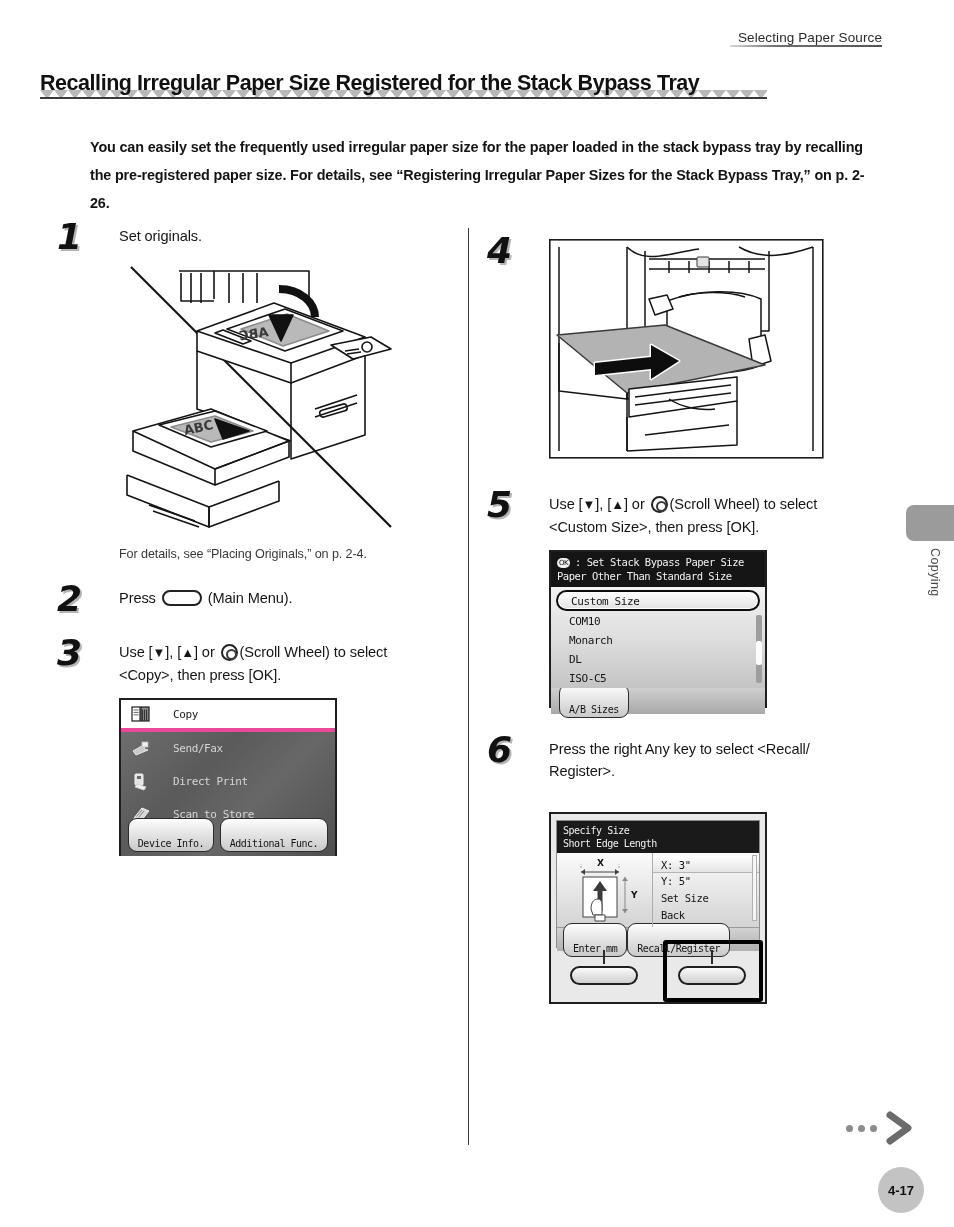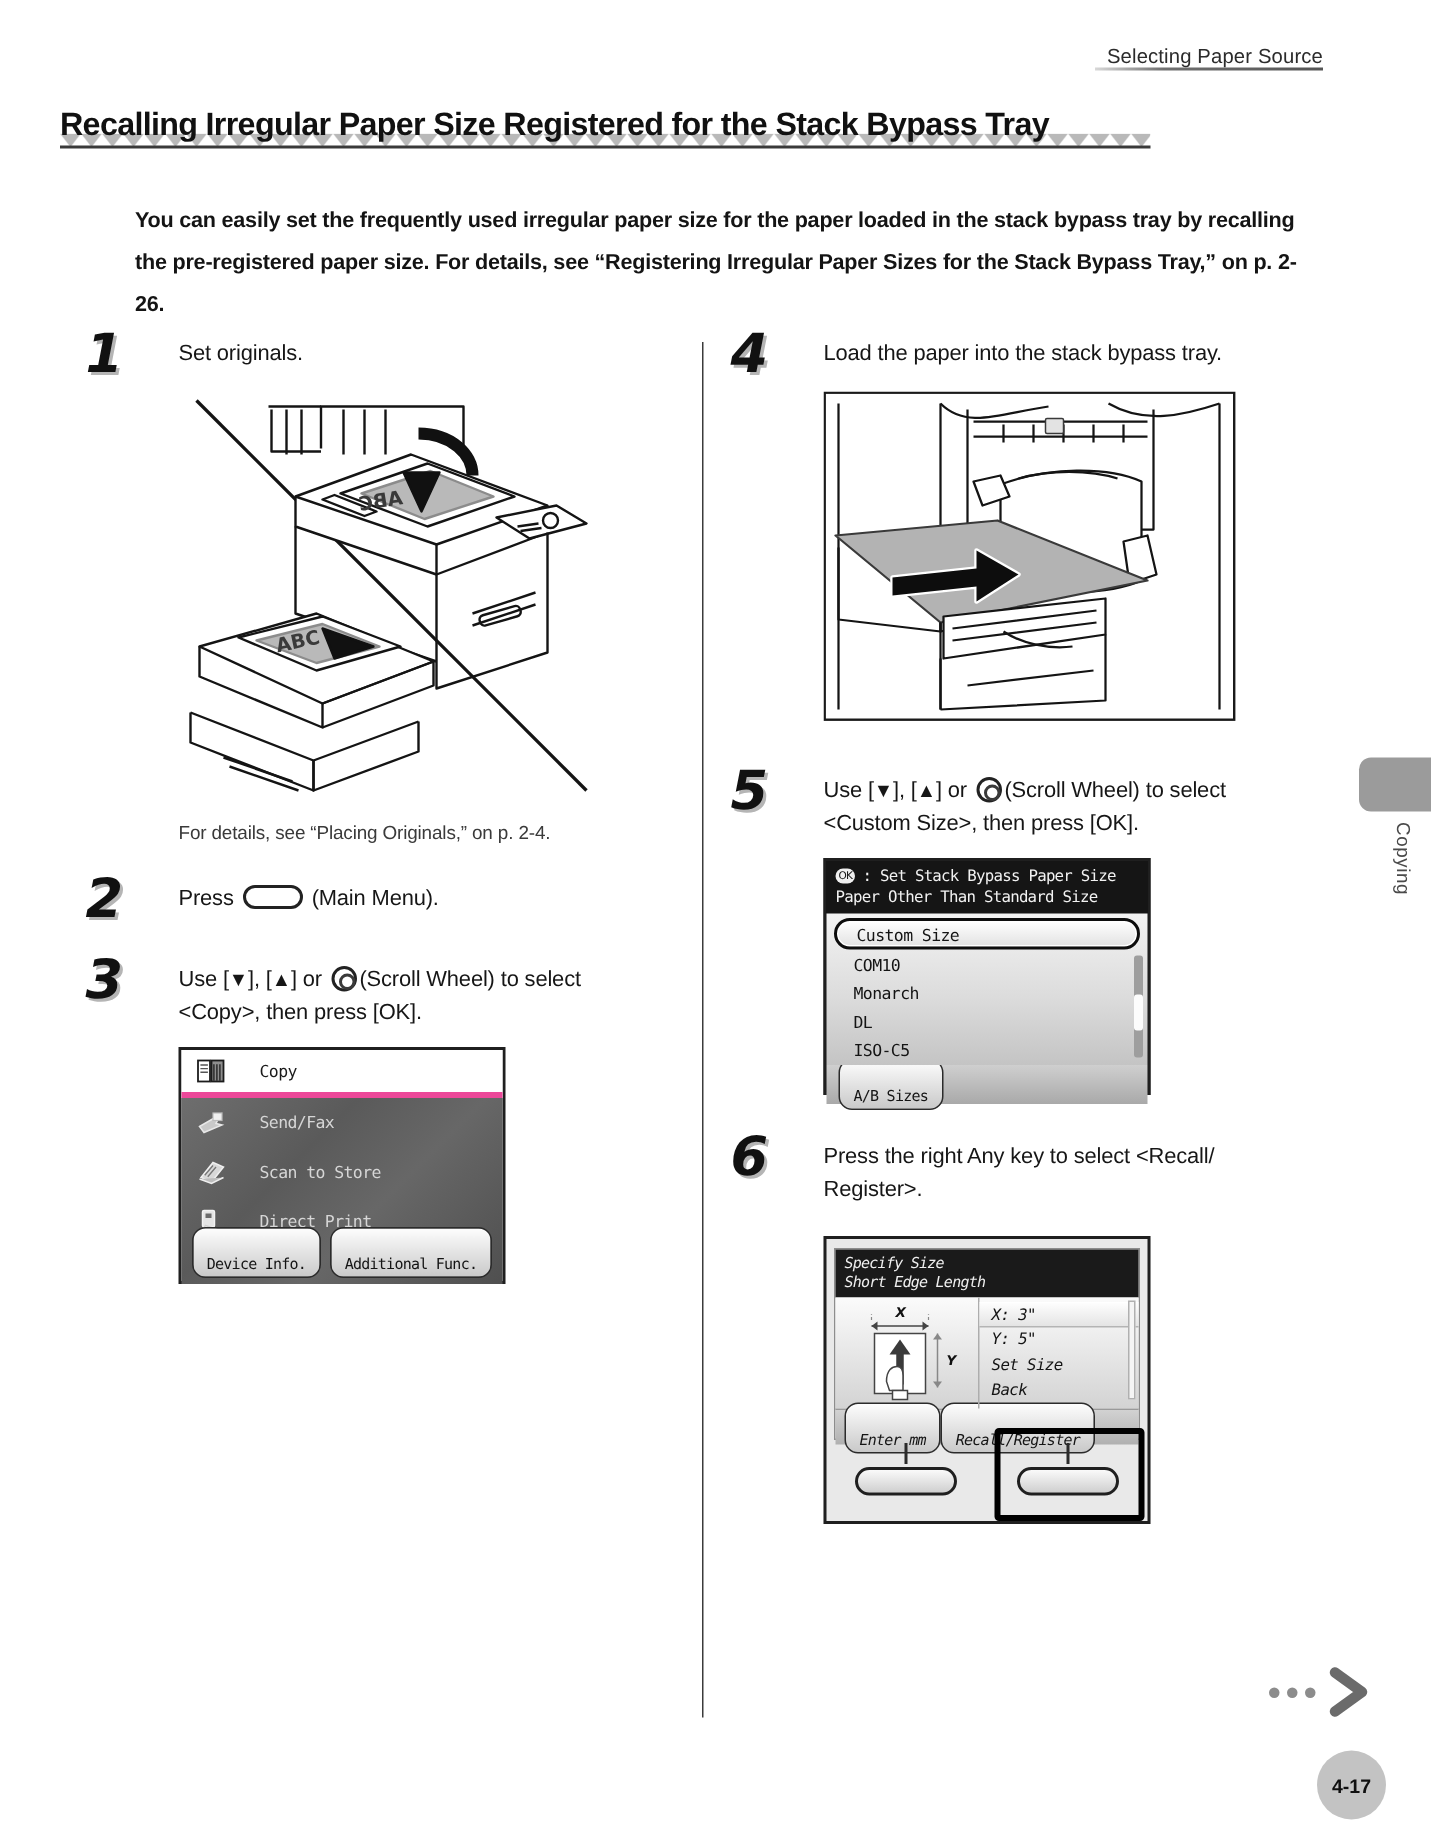--- a/index.html
+++ b/index.html
@@ -544,49 +544,48 @@
       <div class="menu-body">
         <div class="menu-row">
           <svg class="mi" viewBox="0 0 20 18">
             <path d="M2 11 L16 3 L13 9 L17 10 L5 15 Z" fill="#c9c9c9" stroke="#e8e8e8" stroke-width="1"></path>
             <rect x="11" y="2" width="6" height="5" fill="#efefef" stroke="#bcbcbc" stroke-width="0.8"></rect>
           </svg>
           <span class="menu-label">Send/Fax</span>
         </div>
         <div class="menu-row">
           <svg class="mi" viewBox="0 0 20 18">
+            <rect x="4" y="1" width="8" height="11" rx="1" fill="#e4e4e4" stroke="#f2f2f2" stroke-width="1"></rect>
+            <rect x="6" y="3" width="4" height="3" fill="#6b6b6b"></rect>
+            <path d="M6 11 L15 14 L13 17 L4 14 Z" fill="#f2f2f2" stroke="#cfcfcf" stroke-width="0.9"></path>
+          </svg>
+          <span class="menu-label">Direct Print</span>
+        </div>
+        <div class="menu-row">
+          <svg class="mi" viewBox="0 0 20 18">
             <path d="M3 12 L11 2 L18 5 L10 15 Z" fill="#d8d8d8" stroke="#efefef" stroke-width="1"></path>
             <path d="M5.5 10.5 L11 4 M7.5 11.5 L13 5" stroke="#777" stroke-width="0.9"></path>
             <path d="M2 13 L10 16 L18 12" fill="#bdbdbd" stroke="#efefef" stroke-width="1"></path>
           </svg>
           <span class="menu-label">Scan to Store</span>
         </div>
-        <div class="menu-row">
-          <svg class="mi" viewBox="0 0 20 18">
-            <rect x="4" y="1" width="8" height="11" rx="1" fill="#e4e4e4" stroke="#f2f2f2" stroke-width="1"></rect>
-            <rect x="6" y="3" width="4" height="3" fill="#6b6b6b"></rect>
-            <path d="M6 11 L15 14 L13 17 L4 14 Z" fill="#f2f2f2" stroke="#cfcfcf" stroke-width="0.9"></path>
-          </svg>
-          <span class="menu-label">Direct Print</span>
-        </div>
 
         <div class="menu-btnrow">
           <span class="lcd-pill">Device Info.</span>
           <span class="lcd-pill">Additional Func.</span>
         </div>
       </div>
     </div>
   </div>
 </div>
 
 <div class="col-right">
 
   <div class="step">
     <div class="step-num">4</div>
-    <div class="step-text">Load the paper into the stack bypass tray.</div>
 
     <div class="illus" style="margin-top:14px;">
       <svg width="275" height="220" viewBox="0 0 275 220">
         <rect x="0.8" y="0.8" width="273" height="218" fill="#ffffff" stroke="#1a1a1a" stroke-width="1.6"></rect>
         <g fill="none" stroke="#141414" stroke-width="1.5" stroke-linejoin="round">
 
           <path d="M10 8 L10 212"></path>
           <path d="M78 8 L78 212"></path>
           <path d="M78 8 C96 26 120 14 150 10"></path>
           <path d="M190 8 C214 22 240 16 264 8"></path>
@@ -652,21 +651,21 @@
     </div>
   </div>
 
   <div class="step" style="margin-top:30px;">
     <div class="step-num">6</div>
     <div class="step-text">
       <span>Press the right Any key to select &lt;Recall/</span><br>
       <span>Register&gt;.</span>
     </div>
 
-    <div class="lcd-frame spec-lcd" style="margin-top:20px;font-style:italic;">
+    <div class="lcd-frame spec-lcd" style="margin-top:30px;">
       <div class="spec-inner">
         <div class="spec-head">
           <span>Specify Size</span><br>
           <span>Short Edge Length</span>
         </div>
         <div class="spec-body">
           <div class="spec-diagram">
             <svg width="96" height="74" viewBox="0 0 96 74">
               <text x="40" y="13" font-family="DejaVu Sans, sans-serif" font-size="9" font-weight="bold" fill="#111">X</text>
               <text x="74" y="45" font-family="DejaVu Sans, sans-serif" font-size="9" font-weight="bold" fill="#111">Y</text>

